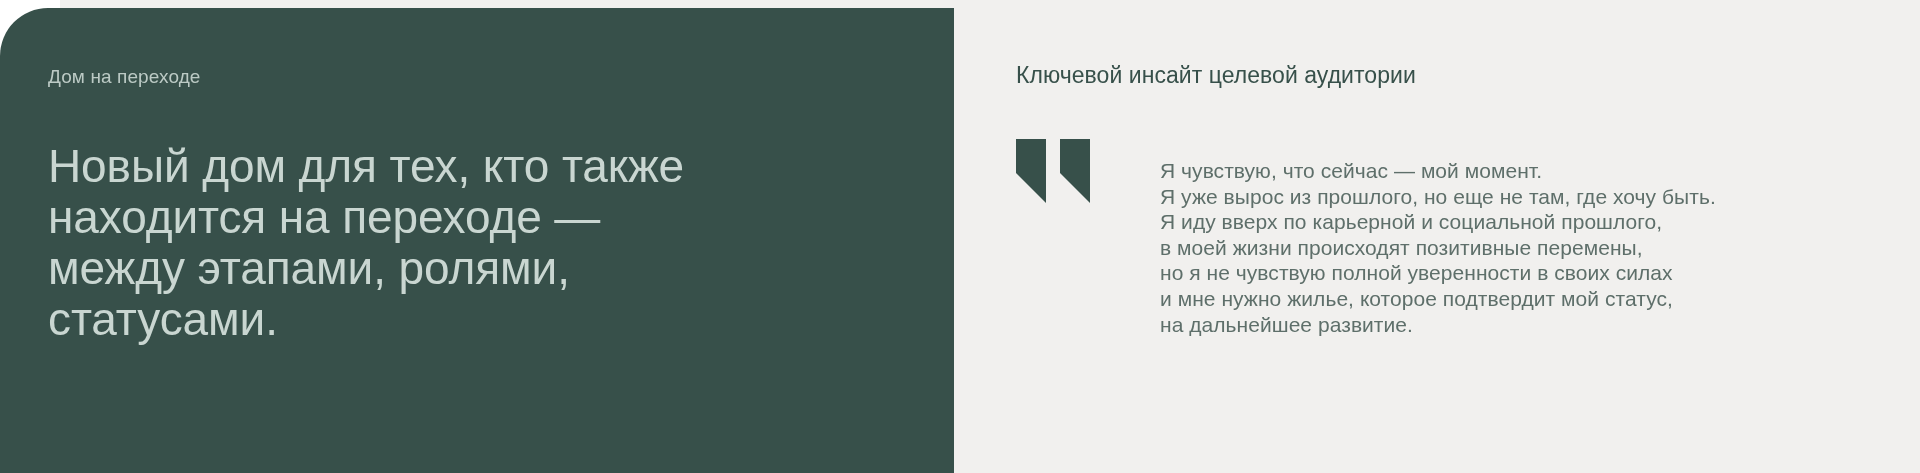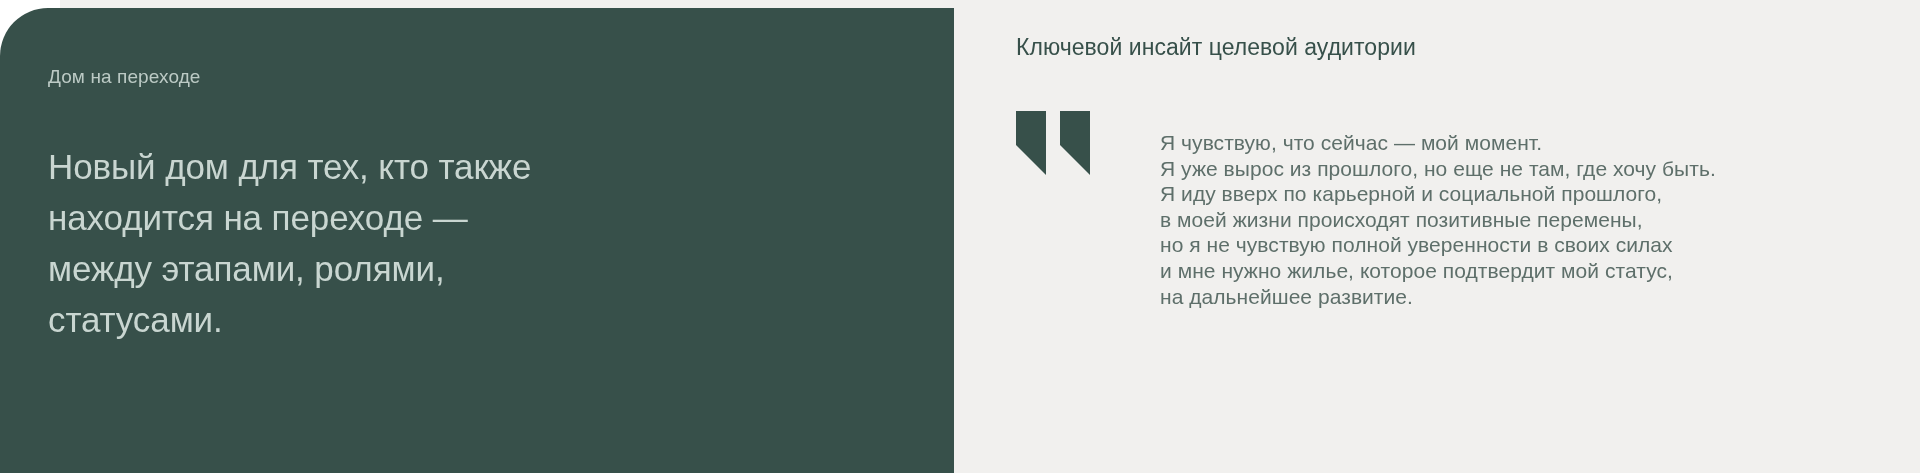--- a/index.html
+++ b/index.html
@@ -51,38 +51,38 @@
     color: #BCCAC5;
     font-size: 19px;
     line-height: 26px;
     letter-spacing: 0.1px;
     margin: 8px 0 0 0;
     white-space: nowrap;
   }
 
   #headline {
     color: #C9D6D1;
-    font-size: 35px;
+    font-size: 46px;
     line-height: 51px;
     font-weight: 400;
     letter-spacing: -0.1px;
     margin: 51px 0 0 0;
     max-width: 640px;
   }
 
   
   #right-panel {
     position: absolute;
     left: 954px;
     top: 0;
     width: 966px;
     height: 473px;
     background: #F1F0EE;
     box-sizing: border-box;
-    padding: 28px 40px 0 62px;
+    padding: 56px 40px 0 62px;
     z-index: 1;
   }
 
   #insight-heading {
     color: #37504A;
     font-size: 23px;
     line-height: 30px;
     font-weight: 400;
     letter-spacing: 0.05px;
     margin: 4px 0 0 0;

